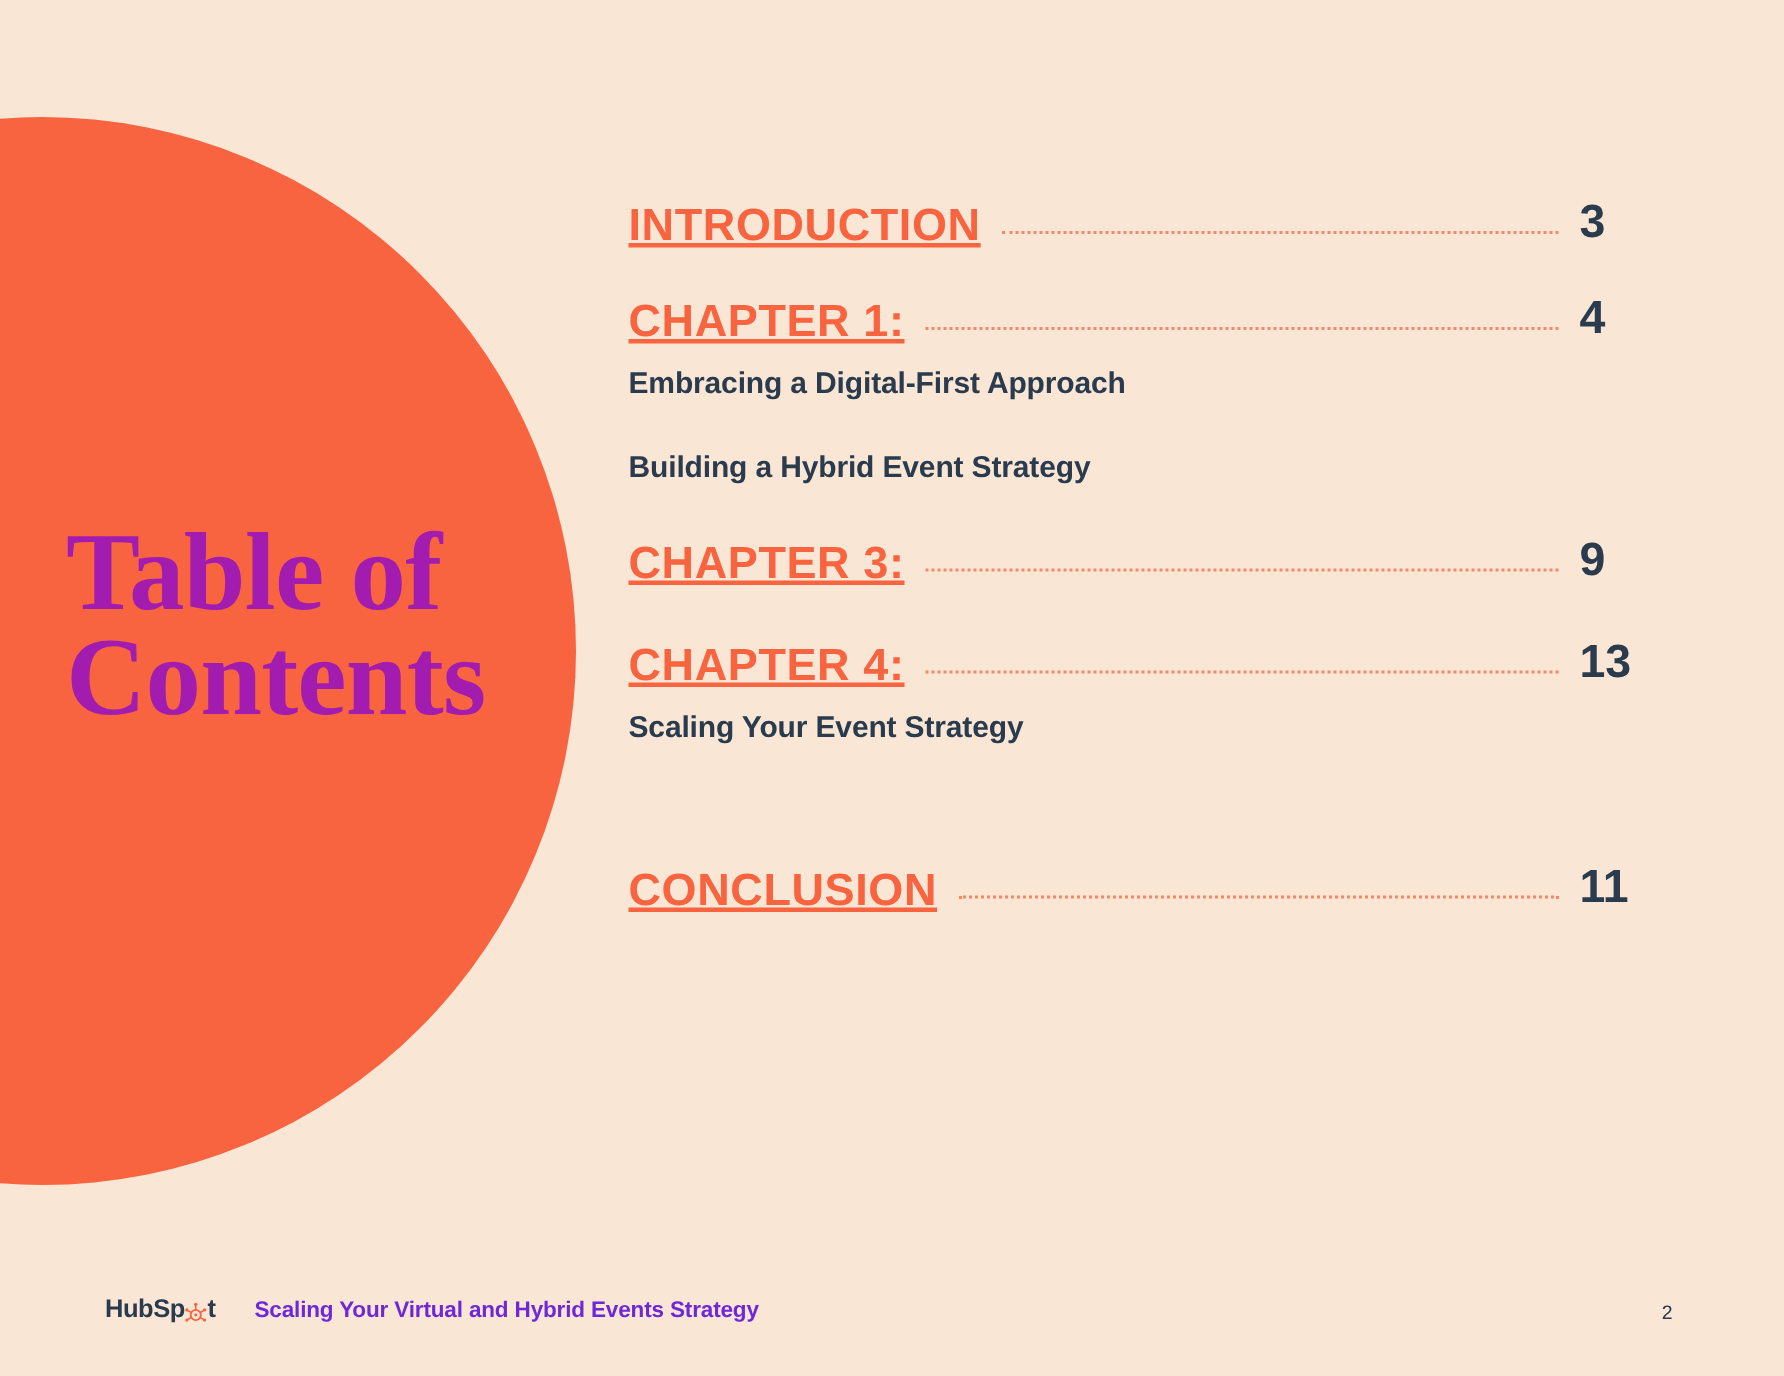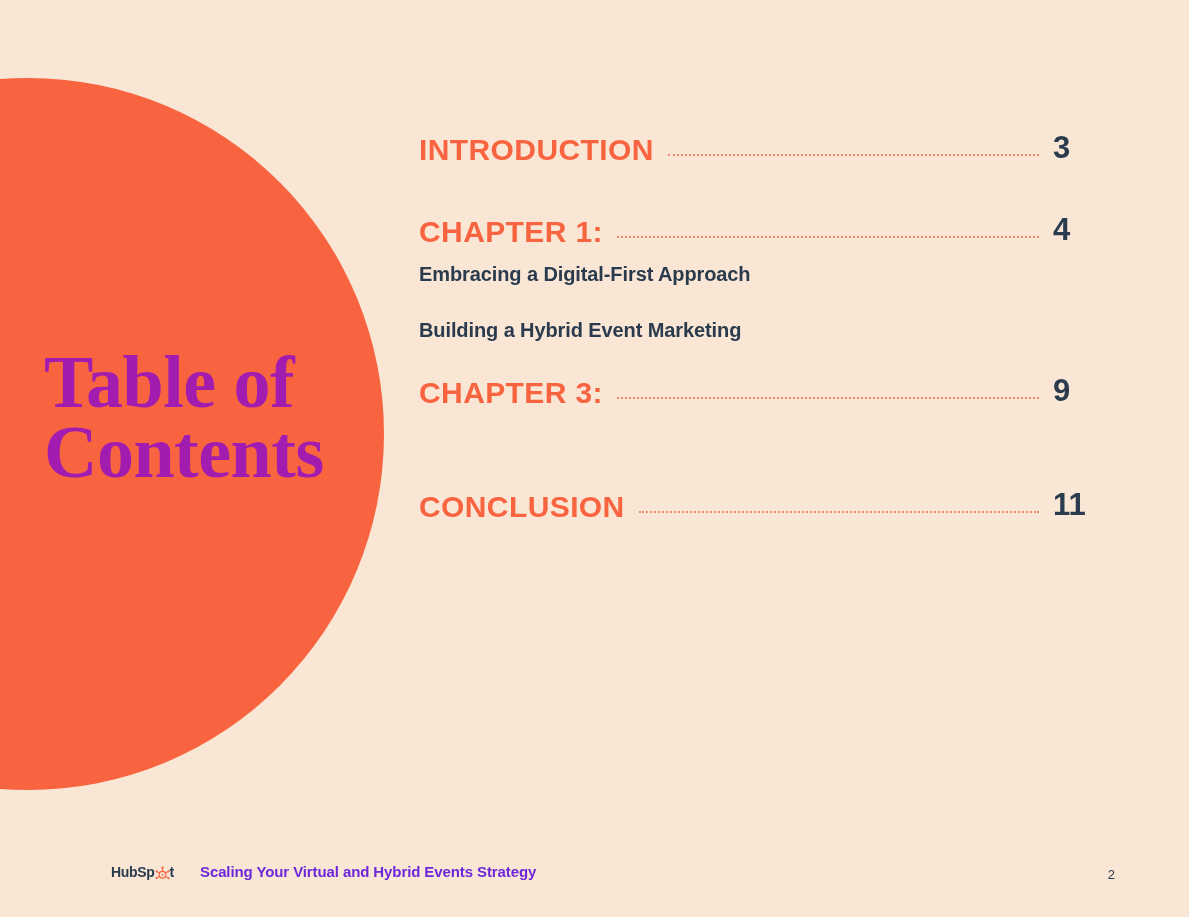--- a/index.html
+++ b/index.html
@@ -64,20 +64,21 @@
   }
 
   .toc-heading {
     color:#F96440;
     font-family:"Liberation Sans", sans-serif;
     font-weight:bold;
     font-size:30px;
     letter-spacing:0.4px;
     white-space:nowrap;
     flex:0 0 auto;
+    text-decoration:underline;
   }
 
   .toc-leader {
     flex:1 1 auto;
     margin:0 14px 0 14px;
     height:1px;
     position:relative;
     top:-4px;
     border-bottom:2px dotted #F08A6A;
     min-width:20px;
@@ -100,21 +101,21 @@
     font-weight:bold;
     font-size:20px;
     line-height:1.22;
     margin-top:12px;
     max-width:640px;
     letter-spacing:-0.1px;
   }
 
   
   .gap-sm { margin-top:32px; }
-  .gap-md { margin-top:46px; }
+  .gap-md { margin-top:28px; }
   .gap-lg { margin-top:78px; }
 
   
   #footer {
     position:absolute;
     left:0;
     bottom:0;
     width:1189px;
     height:62px;
   }
@@ -126,23 +127,22 @@
     display:flex;
     align-items:center;
   }
 
   #hubspot-logo {
     display:flex;
     align-items:center;
     color:#2A3B4E;
     font-family:"Liberation Sans", sans-serif;
     font-weight:bold;
-    font-size:14px;
+    font-size:17px;
     letter-spacing:-0.3px;
-    margin-left:41px;
   }
   #hubspot-logo .hs-pre,
   #hubspot-logo .hs-post { display:inline-block; }
   #hubspot-sprocket {
     display:inline-block;
     width:15px;
     height:15px;
     margin:0 0px;
     position:relative;
     top:2px;
@@ -189,31 +189,39 @@
     <div class="toc-entry gap-md">
       <div class="toc-row">
         <span class="toc-heading">CHAPTER 1:</span>
         <span class="toc-leader"></span>
         <span class="toc-page">4</span>
       </div>
       <div class="toc-sub">Embracing a Digital-First Approach</div>
     </div>
 
     <div class="toc-entry gap-sm">
-      <div class="toc-sub">Building a Hybrid Event Marketing</div>
+      <div class="toc-sub">Building a Hybrid Event Strategy</div>
     </div>
 
     <div class="toc-entry gap-sm">
       <div class="toc-row">
         <span class="toc-heading">CHAPTER 3:</span>
         <span class="toc-leader"></span>
         <span class="toc-page">9</span>
       </div>
     </div>
 
+    <div class="toc-entry gap-sm">
+      <div class="toc-row">
+        <span class="toc-heading">CHAPTER 4:</span>
+        <span class="toc-leader"></span>
+        <span class="toc-page">13</span>
+      </div>
+      <div class="toc-sub">Scaling Your Event Strategy</div>
+    </div>
 
     <div class="toc-entry gap-lg">
       <div class="toc-row">
         <span class="toc-heading">CONCLUSION</span>
         <span class="toc-leader"></span>
         <span class="toc-page">11</span>
       </div>
     </div>
 
   </div>

